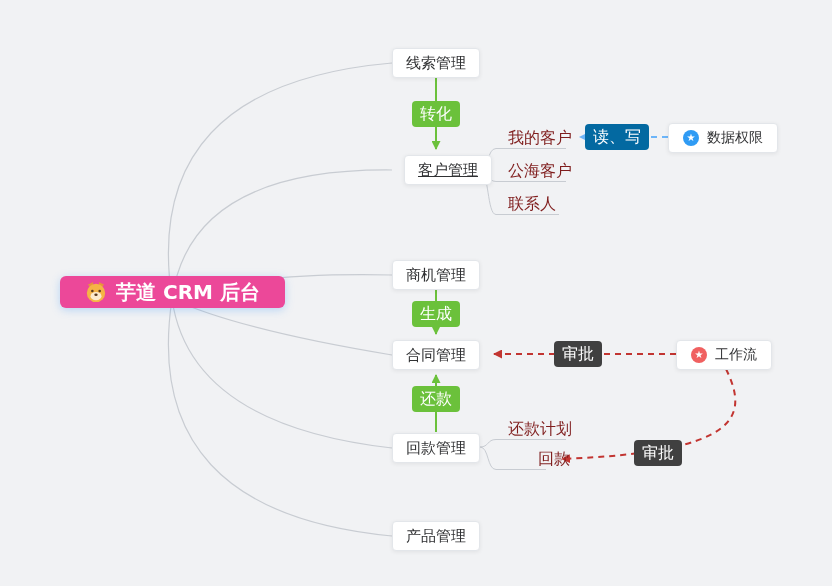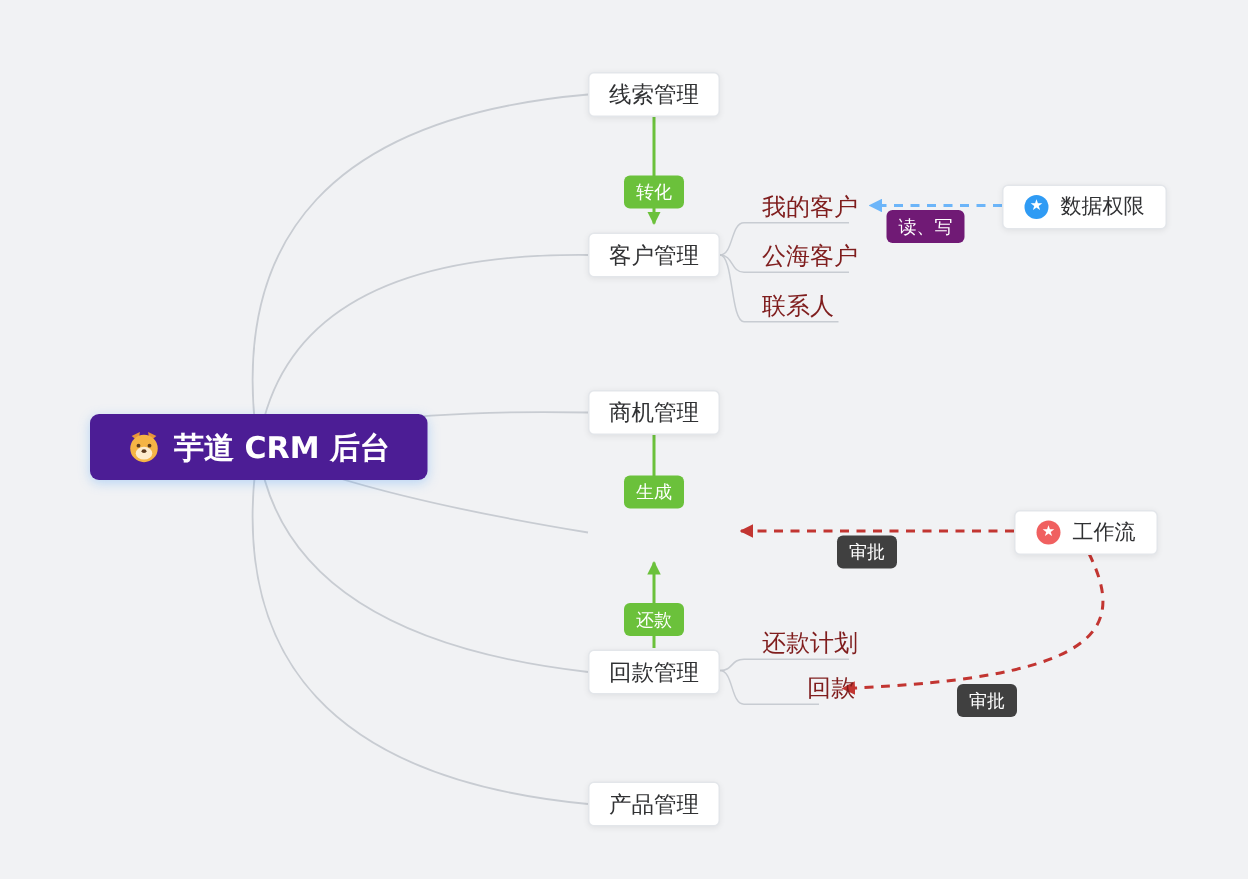--- a/index.html
+++ b/index.html
@@ -24,33 +24,33 @@
     display:flex; align-items:center; gap:8px; padding:0 14px;
   }
   .star {
     width:16px; height:16px; border-radius:50%; color:#fff;
     font-size:10px; line-height:16px; text-align:center; display:inline-block;
     flex:0 0 16px;
   }
   .star.blue { background:#2f9bf4; }
   .star.red  { background:#f06060; }
   .root-node {
-    position:absolute; z-index:3; left:60px; top:276px; width:225px; height:44px;
-    border-radius:6px; background:#4c1d95; color:#ffffff;
+    position:absolute; z-index:3; left:60px; top:276px; width:225px; height:32px;
+    border-radius:6px; background:#ec4899; color:#ffffff;
     display:flex; align-items:center; justify-content:center; gap:9px;
     font-size:20px; font-weight:600;
     box-shadow:0 2px 8px rgba(77,157,246,.35);
   }
   .badge {
     position:absolute; z-index:3; transform:translate(-50%,-50%);
-    color:#ffffff; font-size:12px; line-height:1; padding:5px 8px;
-    border-radius:4px; white-space:nowrap;margin-top:14px;
+    color:#ffffff; font-size:16px; line-height:1; padding:5px 8px;
+    border-radius:4px; white-space:nowrap;
   }
   .badge.green { background:#6bc13b; }
-  .badge.blue  { background:#701a75; }
+  .badge.blue  { background:#0369a1; }
   .badge.red   { background:#404040; }
   .child-label { position:absolute; z-index:2; font-size:16px; color:#7f1d1d; line-height:14px;text-align:center; }
 </style>
 </head>
 <body>
 
 <div class="canvas">
 
   <svg class="wires" width="832" height="586" viewBox="0 0 832 586">
     <defs>
@@ -107,25 +107,28 @@
       <circle cx="8" cy="11" r="1.4" fill="#5b3a1e"></circle>
       <circle cx="16" cy="11" r="1.4" fill="#5b3a1e"></circle>
       <ellipse cx="12" cy="15" rx="1.8" ry="1.3" fill="#5b3a1e"></ellipse>
     </svg>
     <span>芋道 CRM 后台</span>
   </div>
 
   <div class="node" style="left:392px; top:48px;">
     <span>线索管理</span>
   </div>
-  <div class="node" style="left:392px; top:155px;">
+  <div class="node" style="left:404px; top:155px;text-decoration:underline;">
     <span>客户管理</span>
   </div>
   <div class="node" style="left:392px; top:260px;">
     <span>商机管理</span>
+  </div>
+  <div class="node" style="left:392px; top:340px;">
+    <span>合同管理</span>
   </div>
   <div class="node" style="left:392px; top:521px;">
     <span>产品管理</span>
   </div>
   <div class="node" style="left:392px; top:433px;">
     <span>回款管理</span>
   </div>
 
   <div class="child-label" style="left:508px; top:131px;">我的客户</div>
   <div class="child-label" style="left:508px; top:164px;">公海客户</div>

